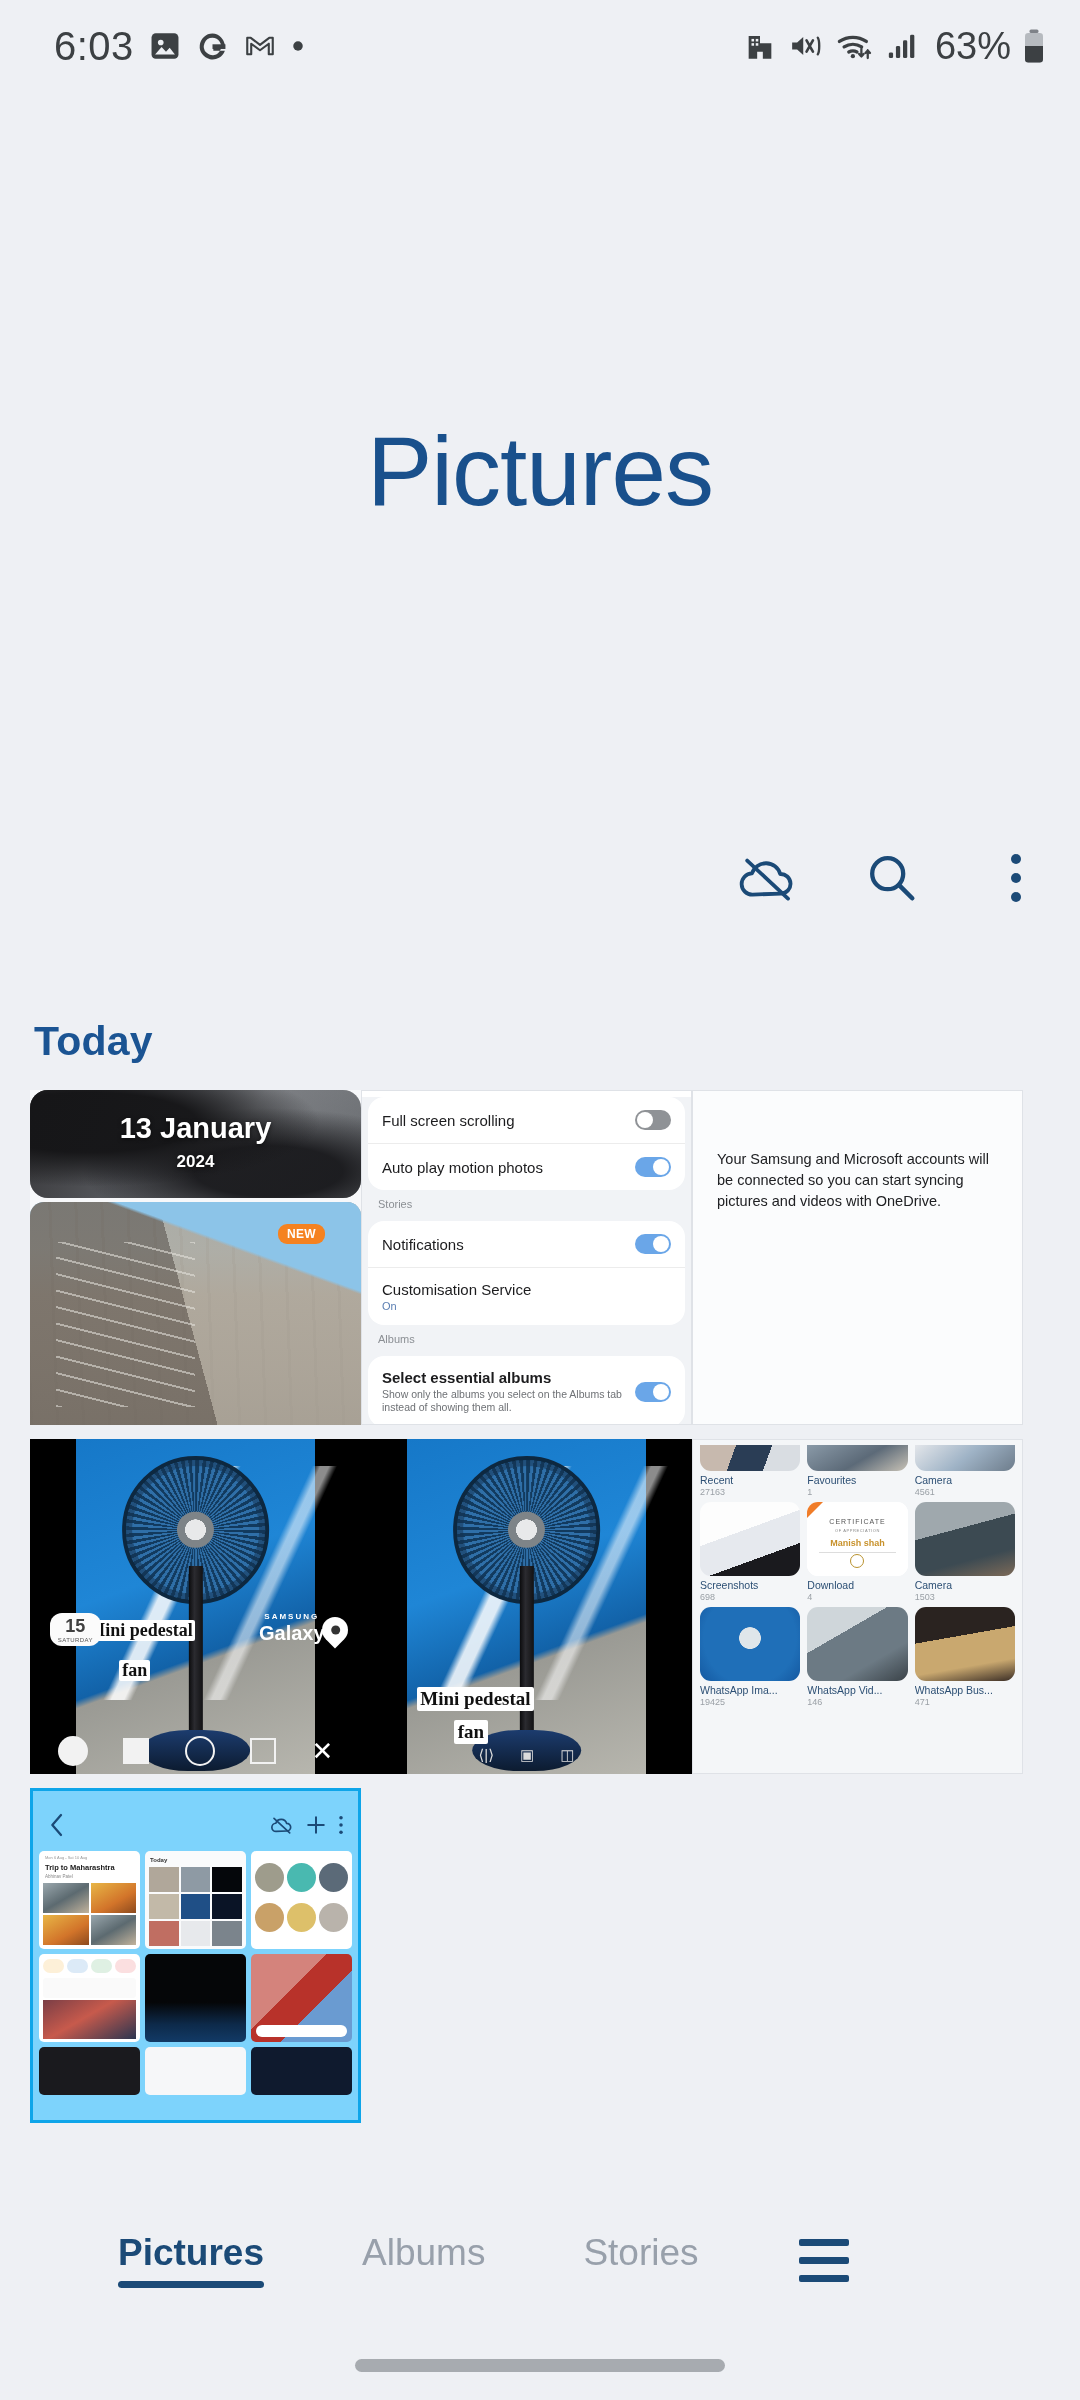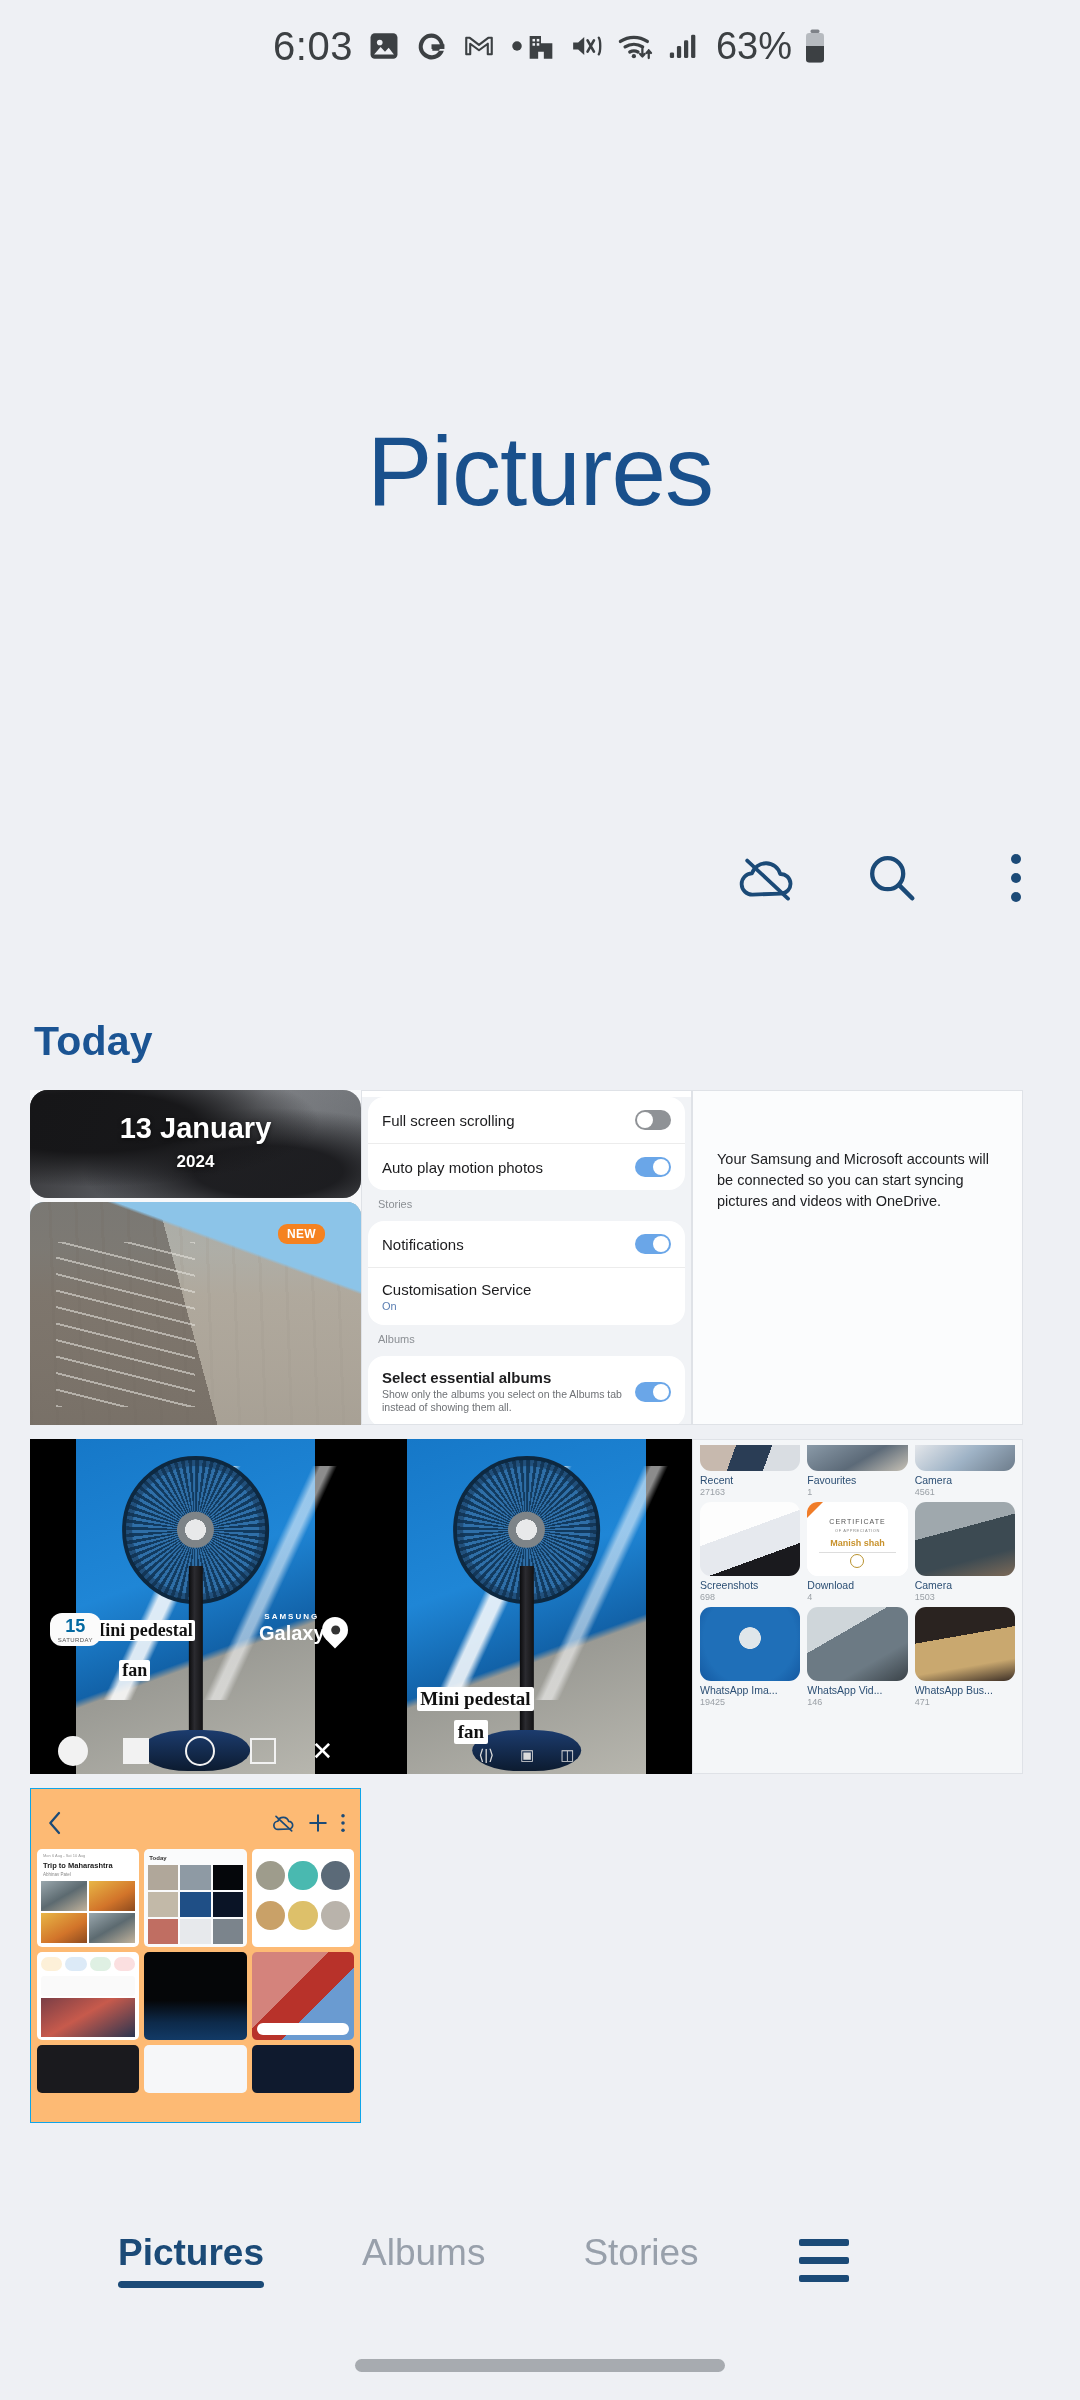--- a/index.html
+++ b/index.html
@@ -7,21 +7,21 @@
     width: 1080px; height: 2400px;
     background: #eef0f4;
     font-family: "Liberation Sans", sans-serif;
     overflow: hidden;
   }
   .screen { position: relative; width: 1080px; height: 2400px; background: #eef0f4; }
 
   
   .statusbar {
     position: absolute; top: 0; left: 0; width: 1080px; height: 92px;
-    display: flex; align-items: center; justify-content: center;
+    display: flex; align-items: center; justify-content: space-between;
     padding: 0 34px 0 54px;
   }
   .sb-left { display: flex; align-items: center; gap: 14px; }
   .sb-time { font-size: 40px; color: #3c4043; letter-spacing: .5px; font-weight: 400; }
   .sb-right { display: flex; align-items: center; gap: 11px; }
   .sb-batt-text { font-size: 38px; color: #3c4043; margin-left: 4px; }
   .ic { display: block; }
 
   
   .bigtitle {
@@ -171,21 +171,21 @@
   }
   .fan-cap1, .fan-cap2 {
     position: absolute; background: #fff; color: #111;
     font-weight: bold; font-family: "Liberation Serif", serif;
     border-radius: 2px; white-space: nowrap;
   }
   .datewidget {
     position: absolute; z-index: 4; background: #fbfbfb; border-radius: 12px;
     padding: 4px 8px 3px; text-align: center; line-height: 1;
   }
-  .datewidget .d { font-size: 18px; font-weight: bold; color: #0369a1; }
+  .datewidget .d { font-size: 18px; font-weight: bold; color: #404040; }
   .datewidget .w { font-size: 6px; color: #555; letter-spacing: .4px; margin-top: 2px; }
   .pin {
     position: absolute; z-index: 4; width: 26px; height: 26px;
     background: #fff; border-radius: 50% 50% 50% 0; transform: rotate(-45deg);
     display: flex; align-items: center; justify-content: center;
   }
   .pin i { width: 9px; height: 9px; background: #333; border-radius: 50%; display: block; }
   .galaxy {
     position: absolute; z-index: 4; color: #fff; text-align: center; line-height: 1;
   }
@@ -229,22 +229,22 @@
   .cert { position: absolute; inset: 0; background: #fff; }
   .cert-corner { position: absolute; top: 0; left: 0; width: 0; height: 0; border-top: 16px solid #f07c28; border-right: 16px solid transparent; }
   .cert-t1 { position: absolute; top: 16px; left: 0; width: 100%; text-align: center; font-size: 7px; letter-spacing: 1px; color: #555; font-family: Liberation Sans, sans-serif; }
   .cert-t2 { position: absolute; top: 26px; left: 0; width: 100%; text-align: center; font-size: 4px; color: #888; letter-spacing: .6px; }
   .cert-nm { position: absolute; top: 36px; left: 0; width: 100%; text-align: center; font-size: 9px; color: #c8922c; font-weight: bold; }
   .cert-ln { position: absolute; top: 50px; left: 12%; width: 76%; height: 1px; background: #ddd; }
   .cert-sl { position: absolute; bottom: 8px; left: 50%; transform: translateX(-50%); width: 14px; height: 14px; border-radius: 50%; border: 1.5px solid #b9922f; }
 
   
   .galshot {
-    background: #fdba74; height: 100%; width: 100%;
-    border: 1px solid #0ea5e9; overflow: hidden; position: relative;
+    background: #7dd3fc; height: 100%; width: 100%;
+    border: 3px solid #0ea5e9; overflow: hidden; position: relative;
   }
   .gs-top {
     display: flex; align-items: center; justify-content: space-between;
     padding: 22px 14px 10px; color: #1b4a77;
   }
   .gs-icons { display: flex; align-items: center; gap: 12px; }
   .gs-grid { display: grid; grid-template-columns: 1fr 1fr 1fr; gap: 5px; padding: 0 6px; }
   .gs-t { height: 98px; border-radius: 5px; overflow: hidden; position: relative; font-size: 6px; }
   .gs-t2 { height: 88px; border-radius: 5px; overflow: hidden; position: relative; }
   .gs-t3 { height: 48px; border-radius: 5px; overflow: hidden; position: relative; }

